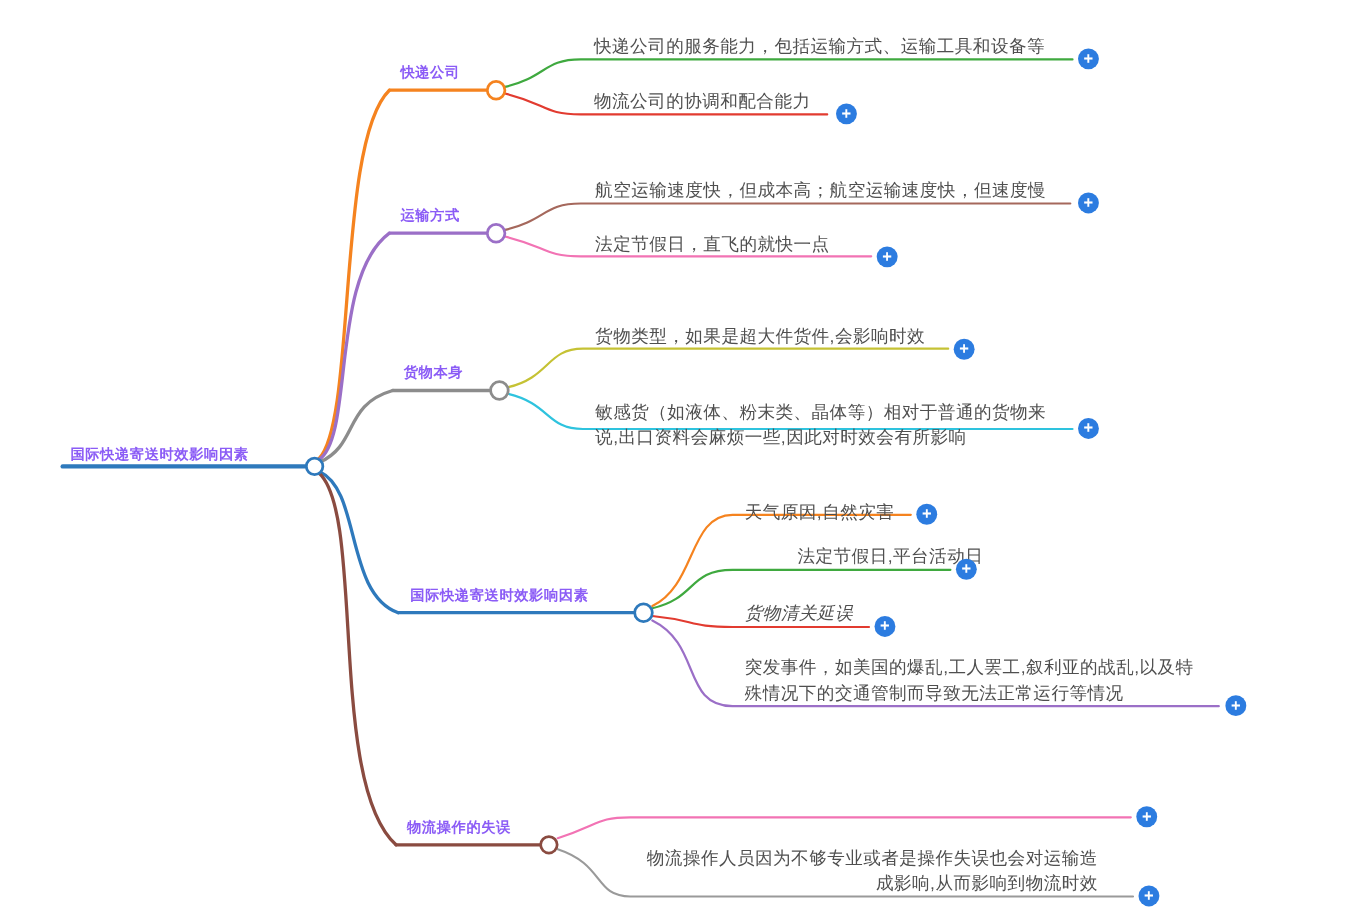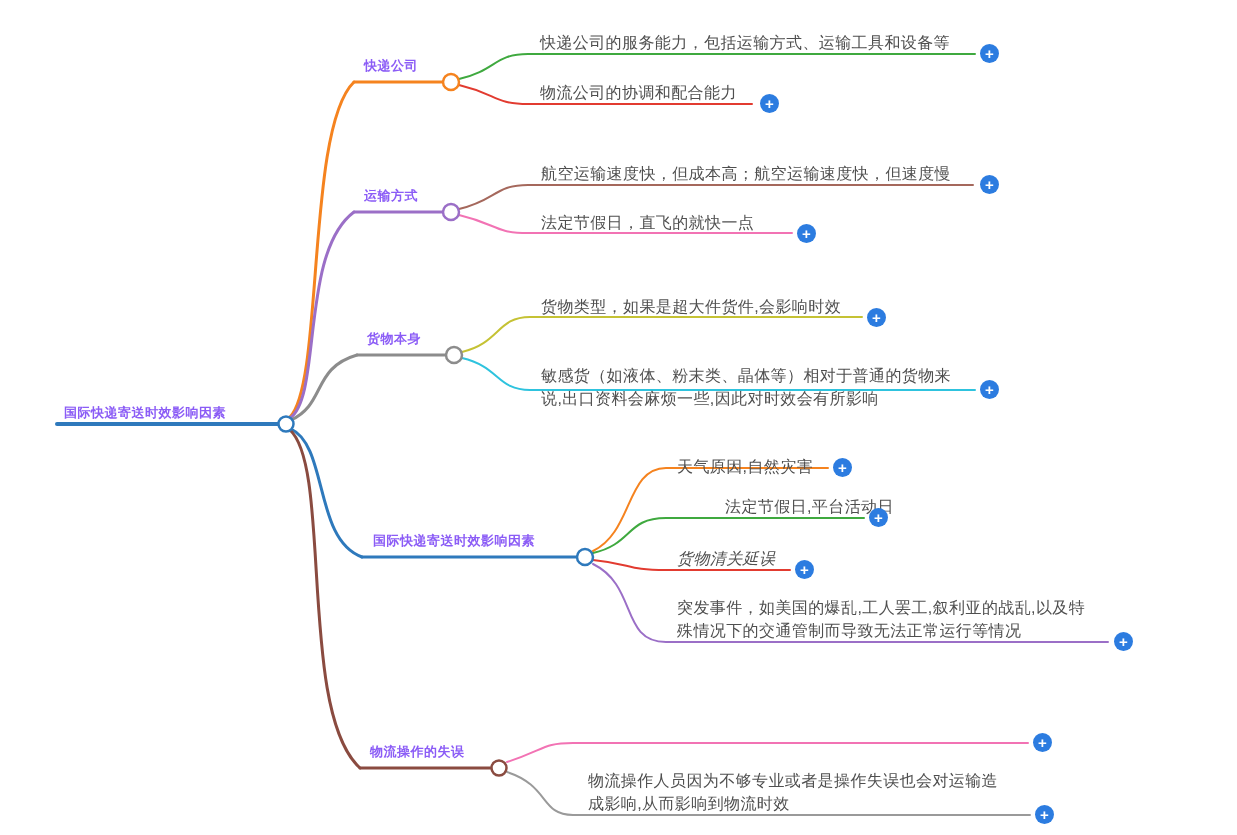--- a/index.html
+++ b/index.html
@@ -74,21 +74,21 @@
   <div class="topic leaf" style="left:541px;top:164px;">航空运输速度快，但成本高；航空运输速度快，但速度慢</div>
   <div class="topic leaf" style="left:541px;top:213px;">法定节假日，直飞的就快一点</div>
   <div class="topic leaf" style="left:541px;top:297px;">货物类型，如果是超大件货件,会影响时效</div>
   <div class="topic leaf multi" style="left:541px;top:344px;margin-top:20px;">敏感货（如液体、粉末类、晶体等）相对于普通的货物来
 说,出口资料会麻烦一些,因此对时效会有所影响</div>
   <div class="topic leaf" style="left:677px;top:457px;">天气原因,自然灾害</div>
   <div class="topic leaf" style="left:677px;top:497px;margin-left:48px;">法定节假日,平台活动日</div>
   <div class="topic leaf" style="left:677px;top:549px;font-style:italic;">货物清关延误</div>
   <div class="topic leaf multi" style="left:677px;top:596px;">突发事件，如美国的爆乱,工人罢工,叙利亚的战乱,以及特
 殊情况下的交通管制而导致无法正常运行等情况</div>
-  <div class="topic leaf multi" style="left:588px;top:769px;">物流操作人员因为不够专业或者是操作失误也会对运输造
+  <div class="topic leaf multi" style="left:588px;top:769px;text-align:right;">物流操作人员因为不够专业或者是操作失误也会对运输造
 成影响,从而影响到物流时效</div>
 
   <span class="plus" style="left:980px;top:44px;">+</span>
   <span class="plus" style="left:760px;top:94px;">+</span>
   <span class="plus" style="left:980px;top:175px;">+</span>
   <span class="plus" style="left:797px;top:224px;">+</span>
   <span class="plus" style="left:867px;top:308px;">+</span>
   <span class="plus" style="left:980px;top:380px;">+</span>
   <span class="plus" style="left:833px;top:458px;">+</span>
   <span class="plus" style="left:869px;top:508px;">+</span>

